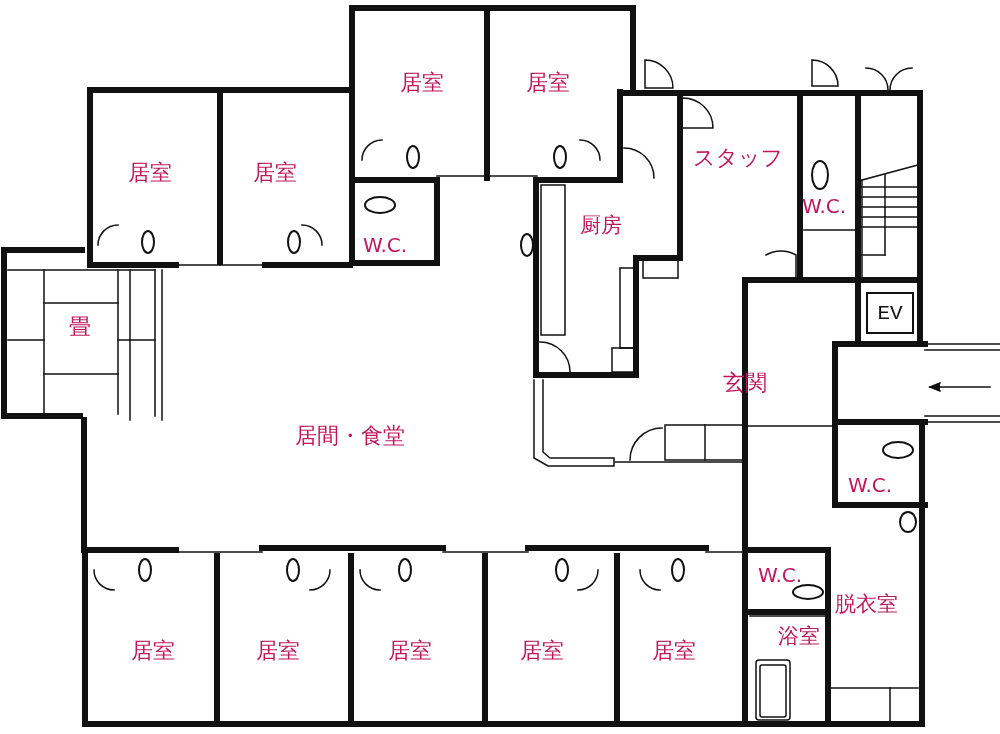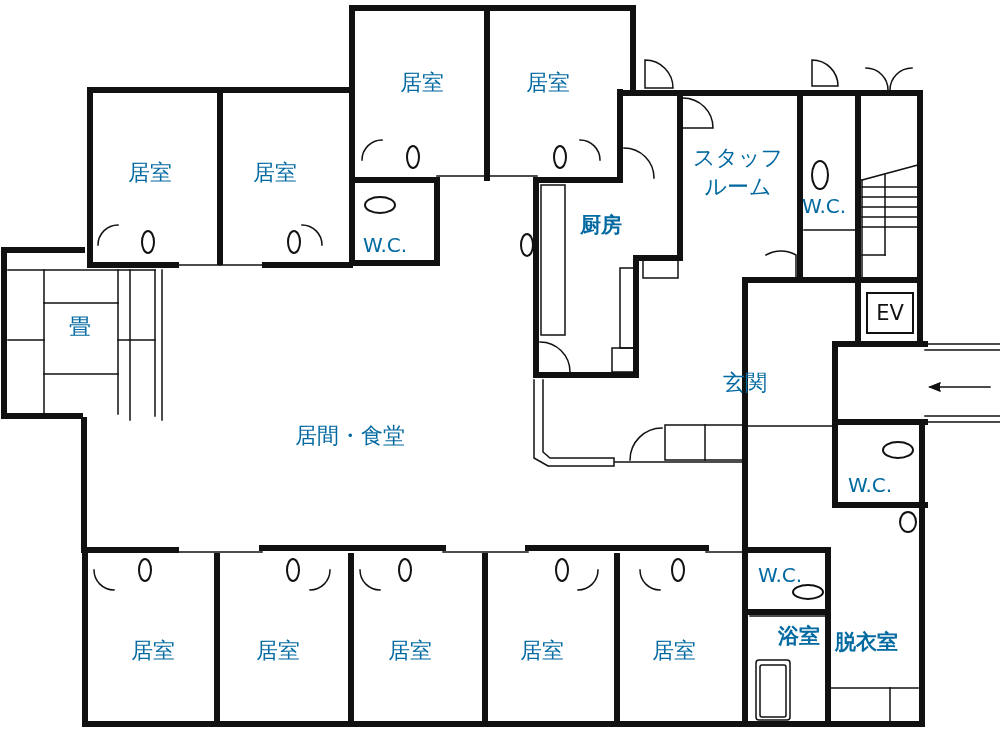--- a/index.html
+++ b/index.html
@@ -1,20 +1,20 @@
 <!DOCTYPE html>
 <html><head>
 <meta charset="utf-8">
 <style>
   html, body { margin:0; padding:0; background:#ffffff; }
   body { width:1000px; height:734px; position:relative; overflow:hidden;
          font-family:"DejaVu Sans","Liberation Sans",sans-serif; color:#111; }
   #plan { position:absolute; left:0; top:0; width:1000px; height:734px; }
-  .lbl { position:absolute; font-size:22px; line-height:1; white-space:nowrap; color:#0369a1; letter-spacing:0px; }
-  .lbl.sm { font-size:21px;font-weight:bold; }
+  .lbl { position:absolute; font-size:22px; line-height:1; white-space:nowrap; color:#be185d; letter-spacing:0px; }
+  .lbl.sm { font-size:21px; }
   .lbl.wc { font-size:20px;text-align:center; }
   .lbl.two { text-align:center; line-height:1.3; }
   .ev-box { position:absolute; border:2px solid #111; font-size:21px; display:flex; align-items:center; justify-content:center; }
 </style>
 </head>
 <body>
 
 <svg id="plan" viewBox="0 0 1000 734" xmlns="http://www.w3.org/2000/svg">
   <g stroke="#111" fill="none" stroke-linecap="square">
 
@@ -172,31 +172,30 @@
 
 <div class="lbl" style="left:28px;top:312px;text-align:center;width:104px;line-height:1.4;">
   <div>畳</div>
 </div>
 
 <div class="lbl" style="left:263px;top:425px;margin-left:32px;">居間・食堂</div>
 <div class="lbl sm" style="left:580px;top:215px;">厨房</div>
 
 <div class="lbl two" style="left:682px;top:144px;width:112px;">
   <div>スタッフ</div>
-  <div>ルーム</div>
 </div>
 
 <div class="lbl wc" style="left:363px;top:235px;">W.C.</div>
 <div class="lbl wc" style="left:802px;top:196px;">W.C.</div>
 <div class="lbl wc" style="left:848px;top:475px;">W.C.</div>
 <div class="lbl wc" style="left:758px;top:565px;">W.C.</div>
 
-<div class="ev-box" style="left:866px;top:292px;width:44px;height:38px;">EV</div>
+<div class="ev-box" style="left:866px;top:292px;width:44px;height:38px;font-family:Liberation Mono, monospace;">EV</div>
 
 <div class="lbl" style="left:723px;top:372px;">玄関</div>
-<div class="lbl sm" style="left:835px;top:594px;margin-top:38px;">脱衣室</div>
+<div class="lbl sm" style="left:835px;top:594px;">脱衣室</div>
 <div class="lbl sm" style="left:778px;top:626px;">浴室</div>
 
 <div class="lbl" style="left:131px;top:640px;">居室</div>
 <div class="lbl" style="left:256px;top:640px;">居室</div>
 <div class="lbl" style="left:388px;top:640px;">居室</div>
 <div class="lbl" style="left:520px;top:640px;">居室</div>
 <div class="lbl" style="left:652px;top:640px;">居室</div>
 
 </body></html>

